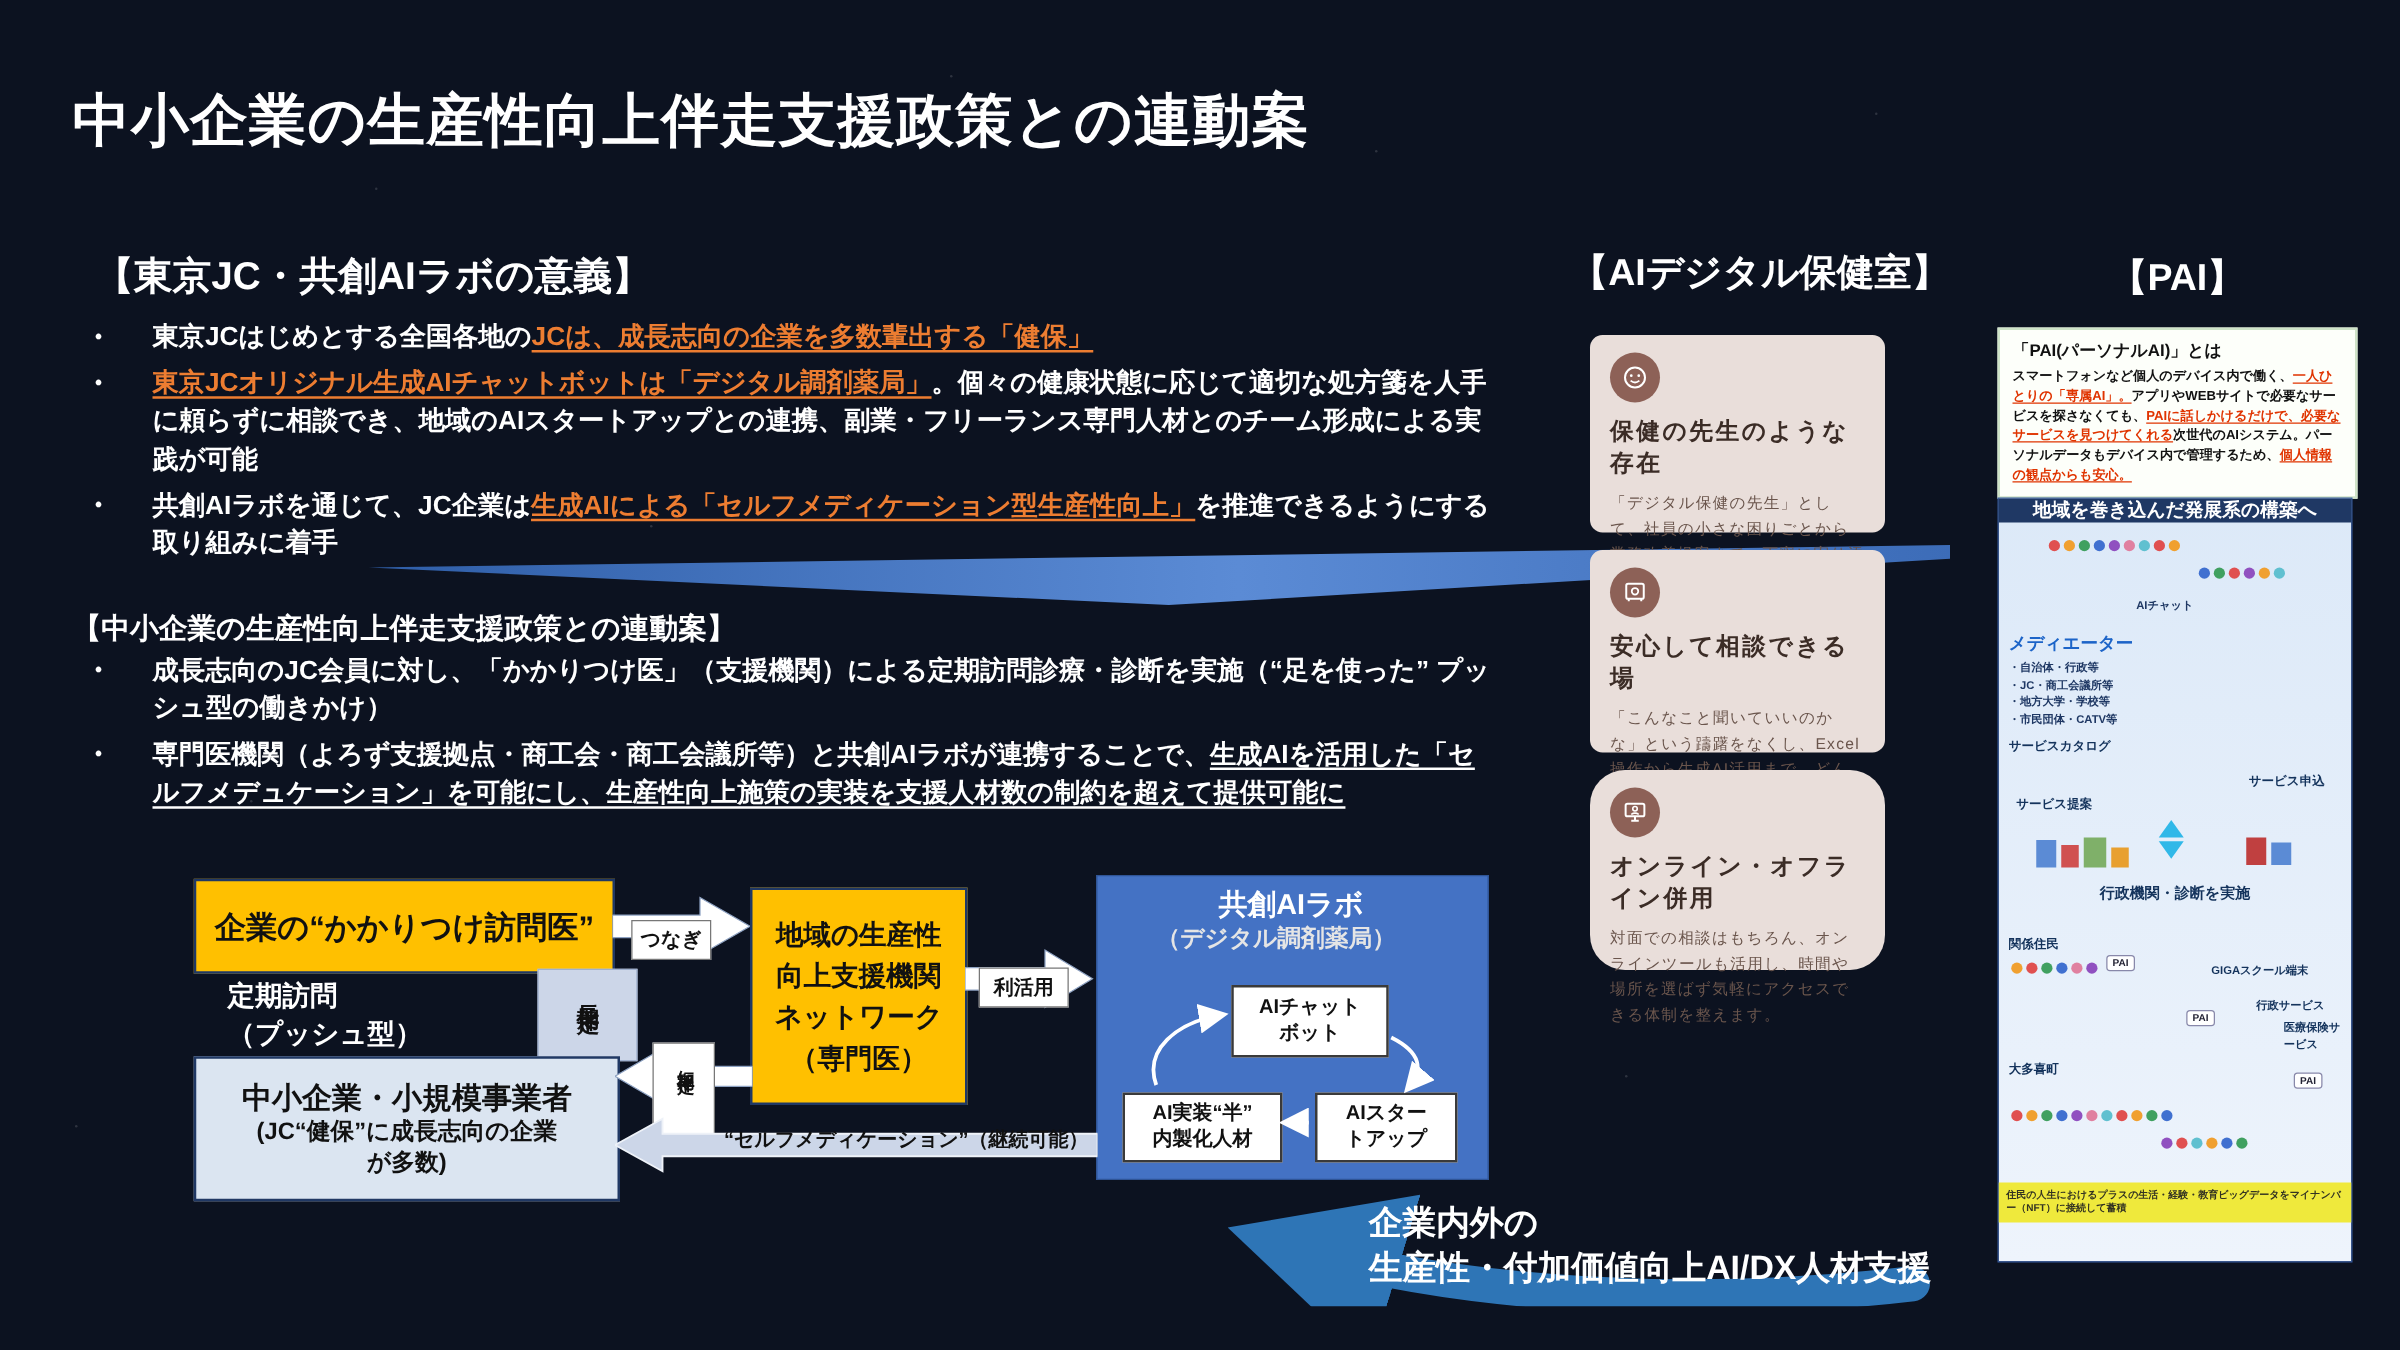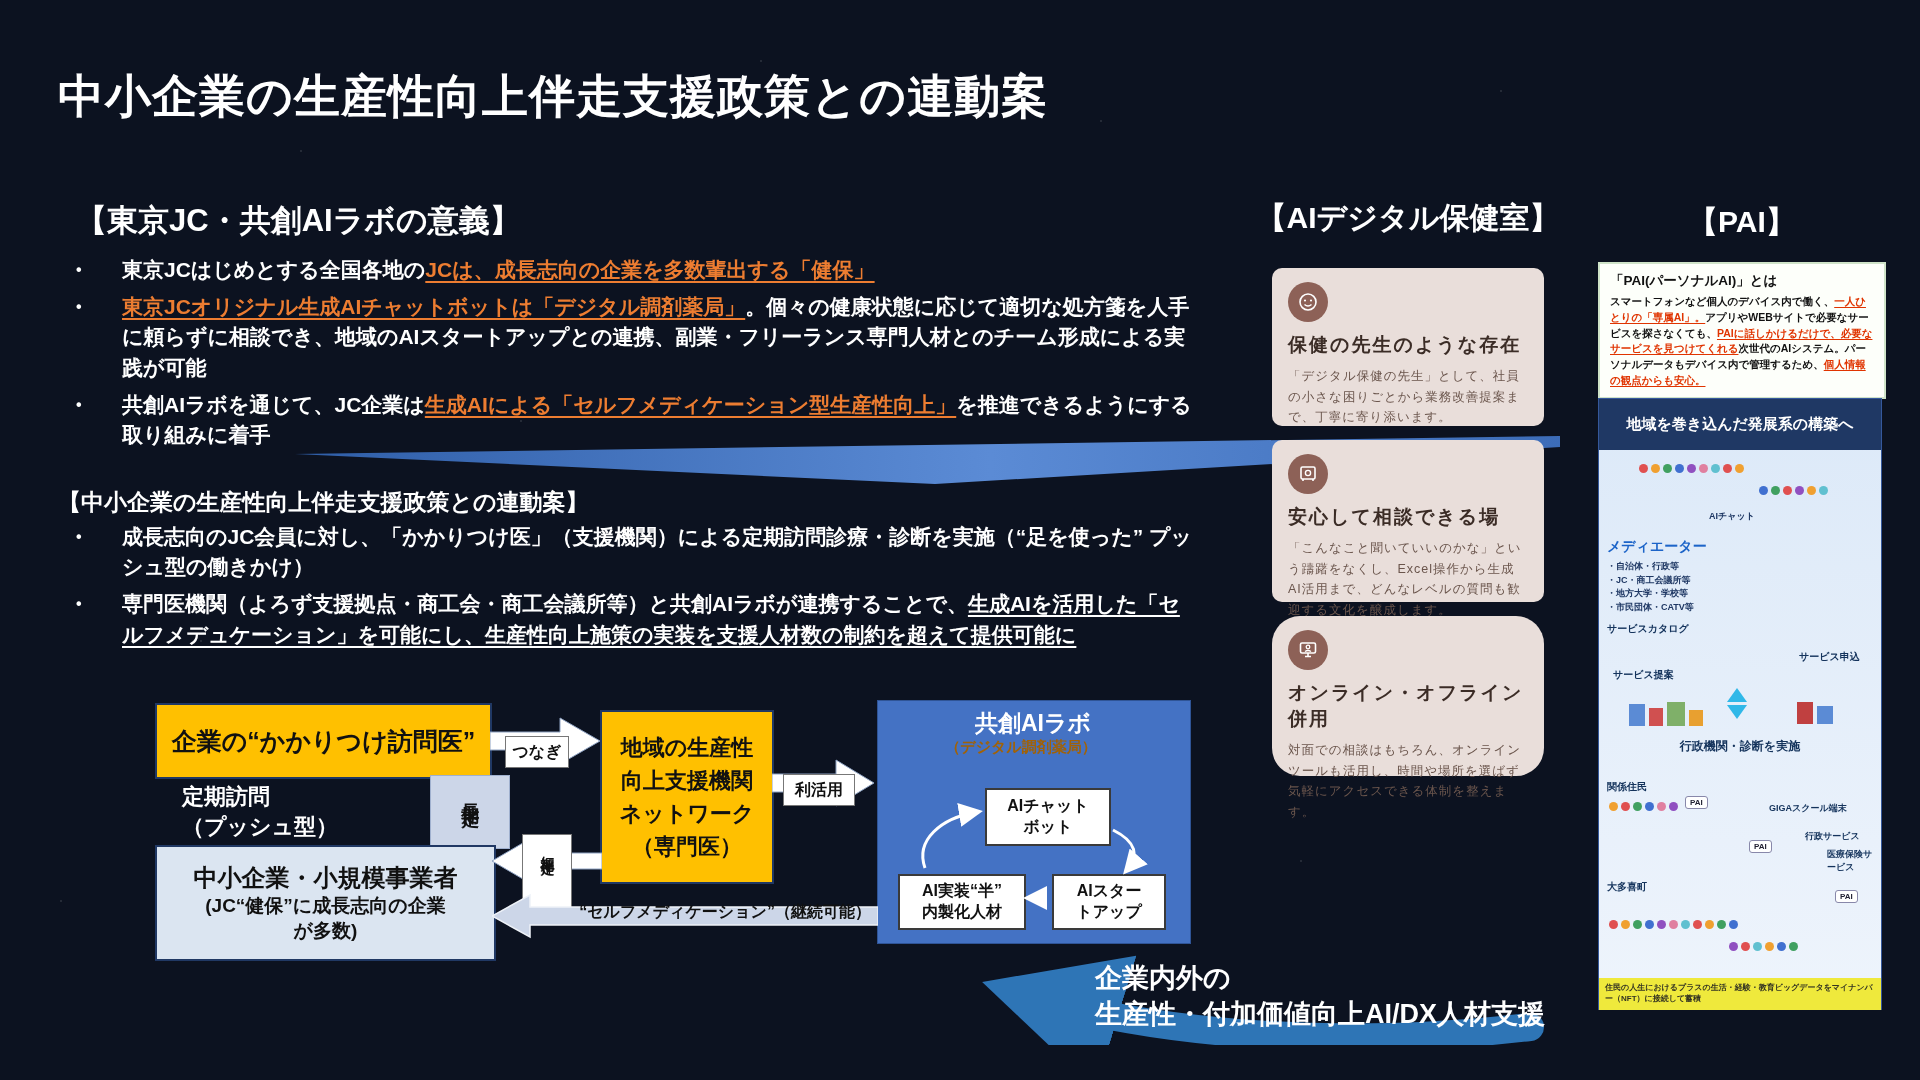--- a/index.html
+++ b/index.html
@@ -25,21 +25,21 @@
   .s2-bullets{left:76px;top:522px;width:1120px;}
 
   
   .fbox{position:absolute;display:flex;align-items:center;justify-content:center;
         text-align:center;color:#111;font-weight:700;}
   .ybox{background:#FFC000;border:2px solid #203864;}
   .doctor{left:155px;top:703px;width:333px;height:72px;font-size:25px;}
   .network{left:600px;top:710px;width:170px;height:170px;font-size:22px;line-height:1.5;}
   .lab{left:877px;top:700px;width:312px;height:242px;background:#4472C4;border:1px solid #2f5496;color:#fff;}
   .lab-title{left:877px;top:708px;width:312px;text-align:center;font-size:23px;font-weight:700;color:#fff;}
-  .lab-sub{left:877px;top:738px;width:288px;text-align:center;font-size:15px;font-weight:700;color:#a16207;}
+  .lab-sub{left:877px;top:738px;width:288px;text-align:center;font-size:19px;font-weight:700;color:#e5e5e5;}
   .wbox{background:#fff;border:2px solid #3a3a3a;color:#111;font-size:16px;font-weight:700;
         line-height:1.3;}
   .chatbot{left:985px;top:788px;width:122px;height:54px;}
   .implement{left:898px;top:874px;width:124px;height:52px;}
   .startup{left:1052px;top:874px;width:110px;height:52px;}
   .preline{white-space:pre-line;}
   .lbl-teiki{left:182px;top:782px;font-size:22px;font-weight:800;color:#fff;line-height:1.35;}
   .connector{left:430px;top:775px;width:78px;height:72px;background:#ccd6e8;border:1px solid #9fb0ce;
              display:flex;align-items:center;justify-content:center;}
   .vtext{writing-mode:vertical-rl;text-orientation:upright;font-weight:800;color:#111;
@@ -53,40 +53,40 @@
           display:flex;align-items:center;justify-content:center;font-family:Liberation Mono, monospace;}
   .lbl-tsunagi{left:505px;top:736px;width:62px;height:30px;font-size:16px;}
   .lbl-rikatsuyo{left:783px;top:774px;width:70px;height:30px;font-size:16px;}
   .lbl-tanki{left:522px;top:834px;width:48px;height:84px;font-size:14px;}
   .lbl-self{left:560px;top:902px;width:330px;text-align:center;font-size:16px;font-weight:700;color:#111;}
   .support{left:1095px;top:960px;font-size:27px;font-weight:600;line-height:1.35;color:#fff;}
 
   
   .h-hoken{left:1218px;top:198px;width:380px;text-align:center;font-size:30px;font-weight:800;}
   .h-pai{left:1688px;top:202px;font-size:30px;font-weight:800;}
-  .card{position:absolute;left:1272px;width:272px;background:#E9DEDA;border-radius:10px;
+  .card{position:absolute;left:1272px;width:236px;background:#E9DEDA;border-radius:10px;
         padding:14px 16px 8px 16px;box-sizing:border-box;color:#3b2c26;}
   .card1{top:268px;height:158px;}
   .card2{top:440px;height:162px;}
   .card3{top:616px;height:160px;border-radius:28px;}
   .icon-circle{width:40px;height:40px;border-radius:50%;background:#8D6157;
                display:flex;align-items:center;justify-content:center;margin-bottom:10px;}
   .card-title{font-size:19px;font-weight:800;letter-spacing:2px;margin-bottom:8px;}
   .card-body{font-size:12.5px;font-weight:500;letter-spacing:1px;line-height:1.65;color:#6a554c;}
 
   .pai-box{left:1598px;top:262px;width:288px;background:#fdfffa;border:2px solid #cfe3c8;
            box-sizing:border-box;padding:8px 10px;color:#111;}
   .pai-title{font-size:13.5px;font-weight:800;margin-bottom:4px;}
   .pai-body{font-size:10.5px;font-weight:600;line-height:1.5;}
   .red-u{color:#e03400;text-decoration:underline;text-underline-offset:2px;}
 
   .poster{left:1598px;top:398px;width:284px;height:612px;background:linear-gradient(#dce9f8,#eef4fc);
           border:1px solid #35589c;box-sizing:border-box;color:#14335c;}
   .poster-header{background:#1f3864;color:#fff;font-size:15px;font-weight:800;text-align:center;
-                 padding:16px 4px;}
+                 padding:0 4px;}
   .poster-body{position:relative;height:528px;}
   .pl{position:absolute;font-weight:700;}
   .mediator{left:8px;top:88px;font-size:14px;color:#1c64c8;font-weight:800;}
   .med-items{left:8px;top:110px;font-size:9px;line-height:1.5;color:#1f3864;}
   .svc-cat{left:8px;top:172px;font-size:10px;}
   .svc-teian{left:14px;top:218px;font-size:10px;}
   .svc-moshi{left:200px;top:200px;font-size:10px;}
   .gyosei{left:0;top:288px;width:100%;text-align:center;font-size:12px;font-weight:800;}
   .jumin{left:8px;top:330px;font-size:10px;}
   .otaki{left:8px;top:430px;font-size:10px;}

